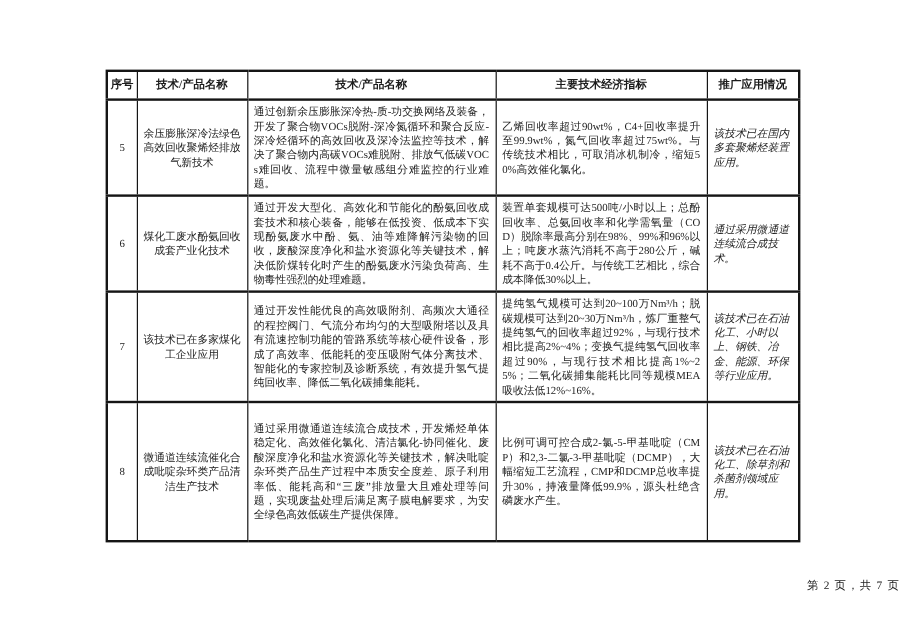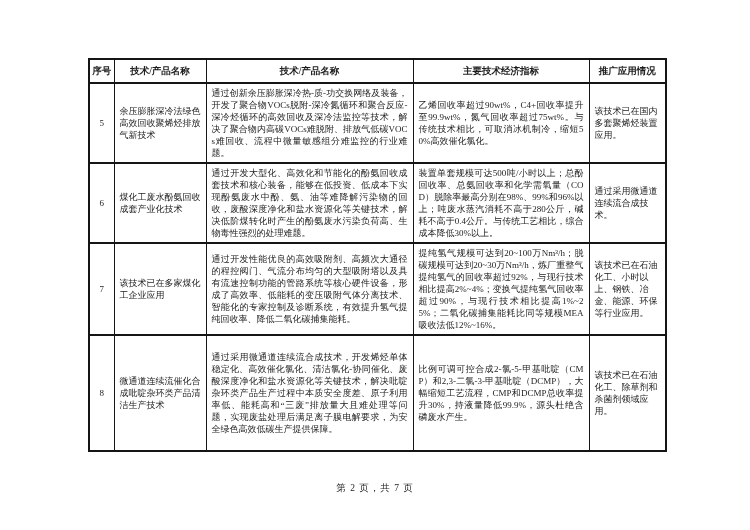--- a/index.html
+++ b/index.html
@@ -41,33 +41,33 @@
     font-weight: bold;
     text-align: center;
     padding: 2px 2px;
     line-height: 11px;
   }
   tr.row-5 { height: 80px; }
   tr.row-6 { height: 79px; }
   tr.row-7 { height: 79px; }
   tr.row-8 { height: 116px; }
   td.cell-no { text-align: center; }
-  td.cell-name { text-align: left; line-height: 12.5px; }
+  td.cell-name { text-align: center; line-height: 12.5px; }
   td.cell-intro, td.cell-ind {
     text-align: justify;
     text-justify: inter-character;
     line-height: 11.8px;
     padding: 3px 4px;
   }
-  td.cell-promo { text-align: left; line-height: 12.5px; padding: 3px 4px; }
+  td.cell-promo { text-align: left; line-height: 12.5px; padding: 3px 4px; font-style: italic; }
   .footer {
     position: absolute;
     left: 0; top: 482px;
     width: 750px;
-    text-align: center;
+    text-align: right;
     font-size: 9.5px;
     color: #1c1c1c;
     letter-spacing: 1px;
   }
 </style>
 </head>
 <body>
 
 <div class="page">
 

